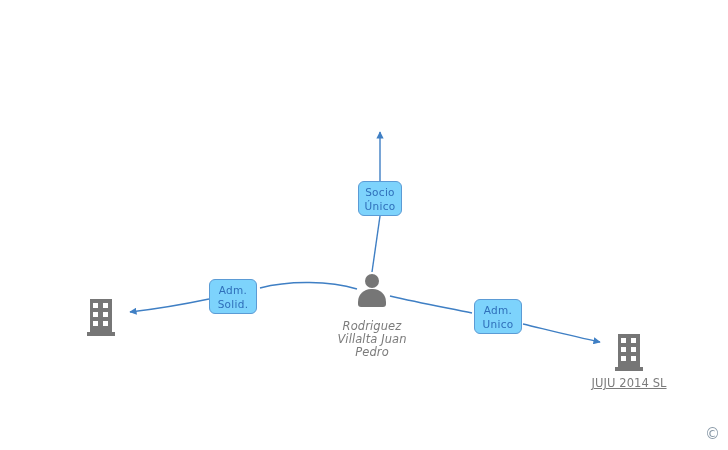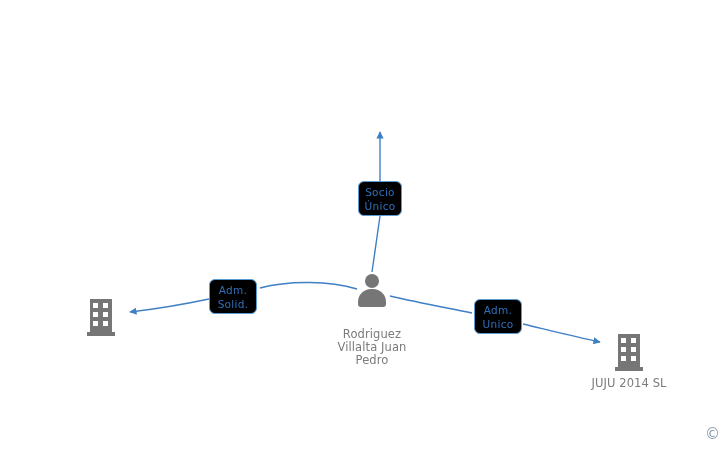--- a/index.html
+++ b/index.html
@@ -83,21 +83,21 @@
     width: 28px;
     height: 18px;
     background: #767676;
     border-radius: 13px 13px 3px 3px;
   }
 
   
   .rel-box {
     position: absolute;
     box-sizing: border-box;
-    background: #000000;
+    background: #7dd3fc;
     border: 1px solid #5b9bd5;
     border-radius: 6px;
     color: #2f6fba;
     font-size: 10.5px;
     line-height: 14px;
     text-align: center;
     display: flex;
     flex-direction: column;
     align-items: center;
     justify-content: center;
@@ -155,21 +155,21 @@
 
     <path d="M 523,324 C 548,330 575,337 600,342" stroke="#3f7fc4" stroke-width="1.4" fill="none" marker-end="url(#arrowblue)"></path>
   </svg>
 
 
   <div class="node" style="left:322px; top:274px; width:100px;">
     <div class="person">
       <div class="person-head"></div>
       <div class="person-body"></div>
     </div>
-    <div class="node-label" style="margin-top:22px;">Rodriguez
+    <div class="node-label" style="margin-top:14px;font-style:italic;">Rodriguez
 Villalta Juan
 Pedro</div>
   </div>
 
   <div class="node" style="left:51px; top:299px; width:100px;">
     <div class="building" style="width:28px;height:37px;">
       <div class="bld-body" style="left:3px;top:0;width:22px;height:33px;background:#767676;"></div>
       <div class="bld-win" style="left:6px;  top:4px;  width:5px;height:5px;"></div>
       <div class="bld-win" style="left:16px; top:4px;  width:5px;height:5px;"></div>
       <div class="bld-win" style="left:6px;  top:13px; width:5px;height:5px;"></div>
@@ -184,21 +184,21 @@
     <div class="building" style="width:28px;height:37px;">
       <div class="bld-body" style="left:3px;top:0;width:22px;height:33px;background:#767676;"></div>
       <div class="bld-win" style="left:6px;  top:4px;  width:5px;height:5px;"></div>
       <div class="bld-win" style="left:16px; top:4px;  width:5px;height:5px;"></div>
       <div class="bld-win" style="left:6px;  top:13px; width:5px;height:5px;"></div>
       <div class="bld-win" style="left:16px; top:13px; width:5px;height:5px;"></div>
       <div class="bld-win" style="left:6px;  top:22px; width:5px;height:5px;"></div>
       <div class="bld-win" style="left:16px; top:22px; width:5px;height:5px;"></div>
       <div class="bld-base" style="left:0;top:33px;width:28px;height:4px;background:#767676;"></div>
     </div>
-    <div class="node-label" style="margin-top:6px;">JUJU 2014  SL</div>
+    <div class="node-label" style="margin-top:6px;text-decoration:underline;">JUJU 2014  SL</div>
   </div>
 
   <div class="rel-box" style="left:358px; top:181px; width:44px; height:35px;">Socio
 Único</div>
 
   <div class="rel-box" style="left:209px; top:279px; width:48px; height:35px;">Adm.
 Solid.</div>
 
   <div class="rel-box" style="left:474px; top:299px; width:48px; height:35px;">Adm.
 Unico</div>

